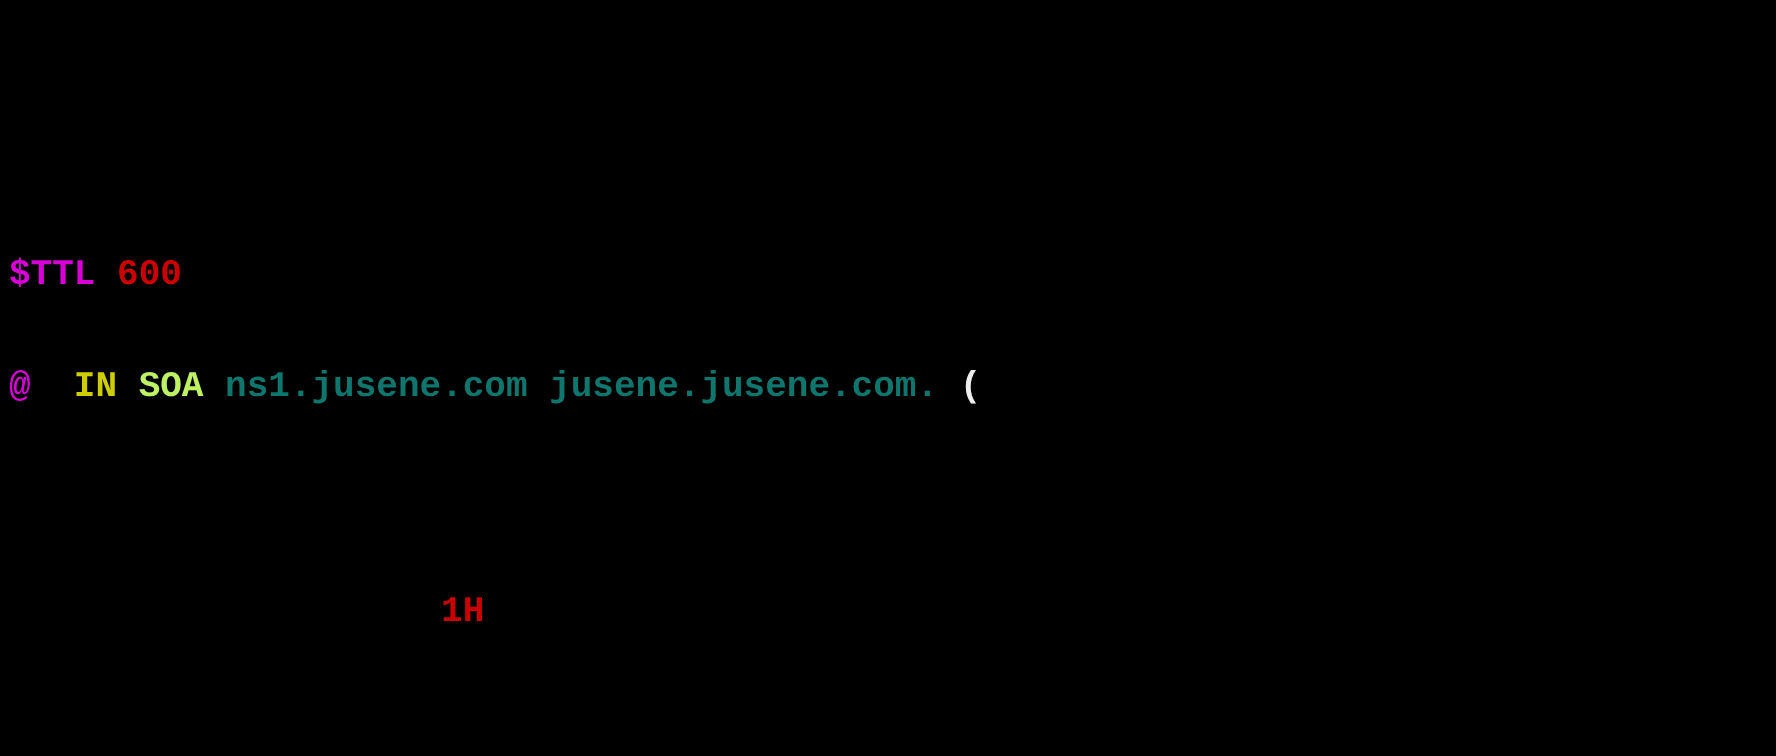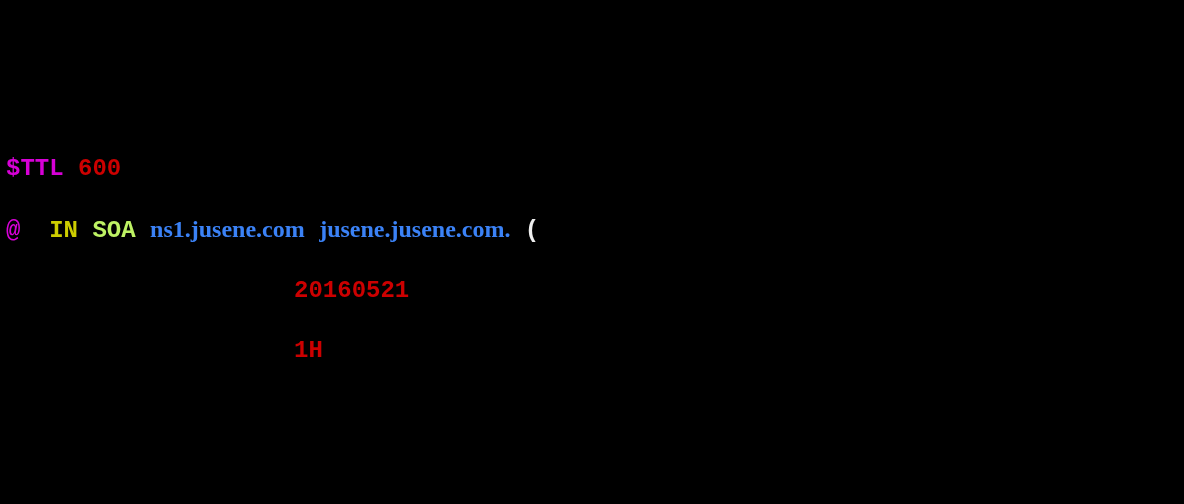--- a/index.html
+++ b/index.html
@@ -14,37 +14,38 @@
       font-weight: bold;
       line-height: 1.25;
       white-space: pre;
       width: 1184px;
       height: 504px;
       padding: 4px 6px;
       overflow: hidden;
     }
     .line {
       display: block;
+      margin-top: 15px;
     }
     .c-magenta { color: #d700d7; }
     .c-red { color: #cc0000; }
     .c-yellow { color: #cdcd00; text-align: center; }
     .c-green { color: #bef264; }
-    .c-cyan { color: #3b82f6; font-family: Liberation Serif, serif; }
+    .c-cyan { color: #0f766e; }
     .c-white { color: #eeeeee; }
   </style>
 </head>
 <body>
 
 
 
 <div>
 <span class="line"><span class="c-magenta">$TTL</span><span class="c-magenta"> </span><span class="c-red">600</span></span>
 <span class="line"><span class="c-magenta">@</span><span class="c-magenta">  </span><span class="c-yellow">IN</span><span class="c-white"> </span><span class="c-green">SOA</span><span class="c-white"> </span><span class="c-cyan">ns1.jusene.com</span><span class="c-white"> </span><span class="c-cyan">jusene.jusene.com.</span><span class="c-white"> </span><span class="c-white">(</span></span>
-<span class="line"><span class="c-white">                    </span><span class="c-red">20160521</span></span>
+<span class="line"><span class="c-white">                    </span></span>
 <span class="line"><span class="c-white">                    </span><span class="c-red">1H</span></span>
 
 
 
 
 
 
 
 
 

